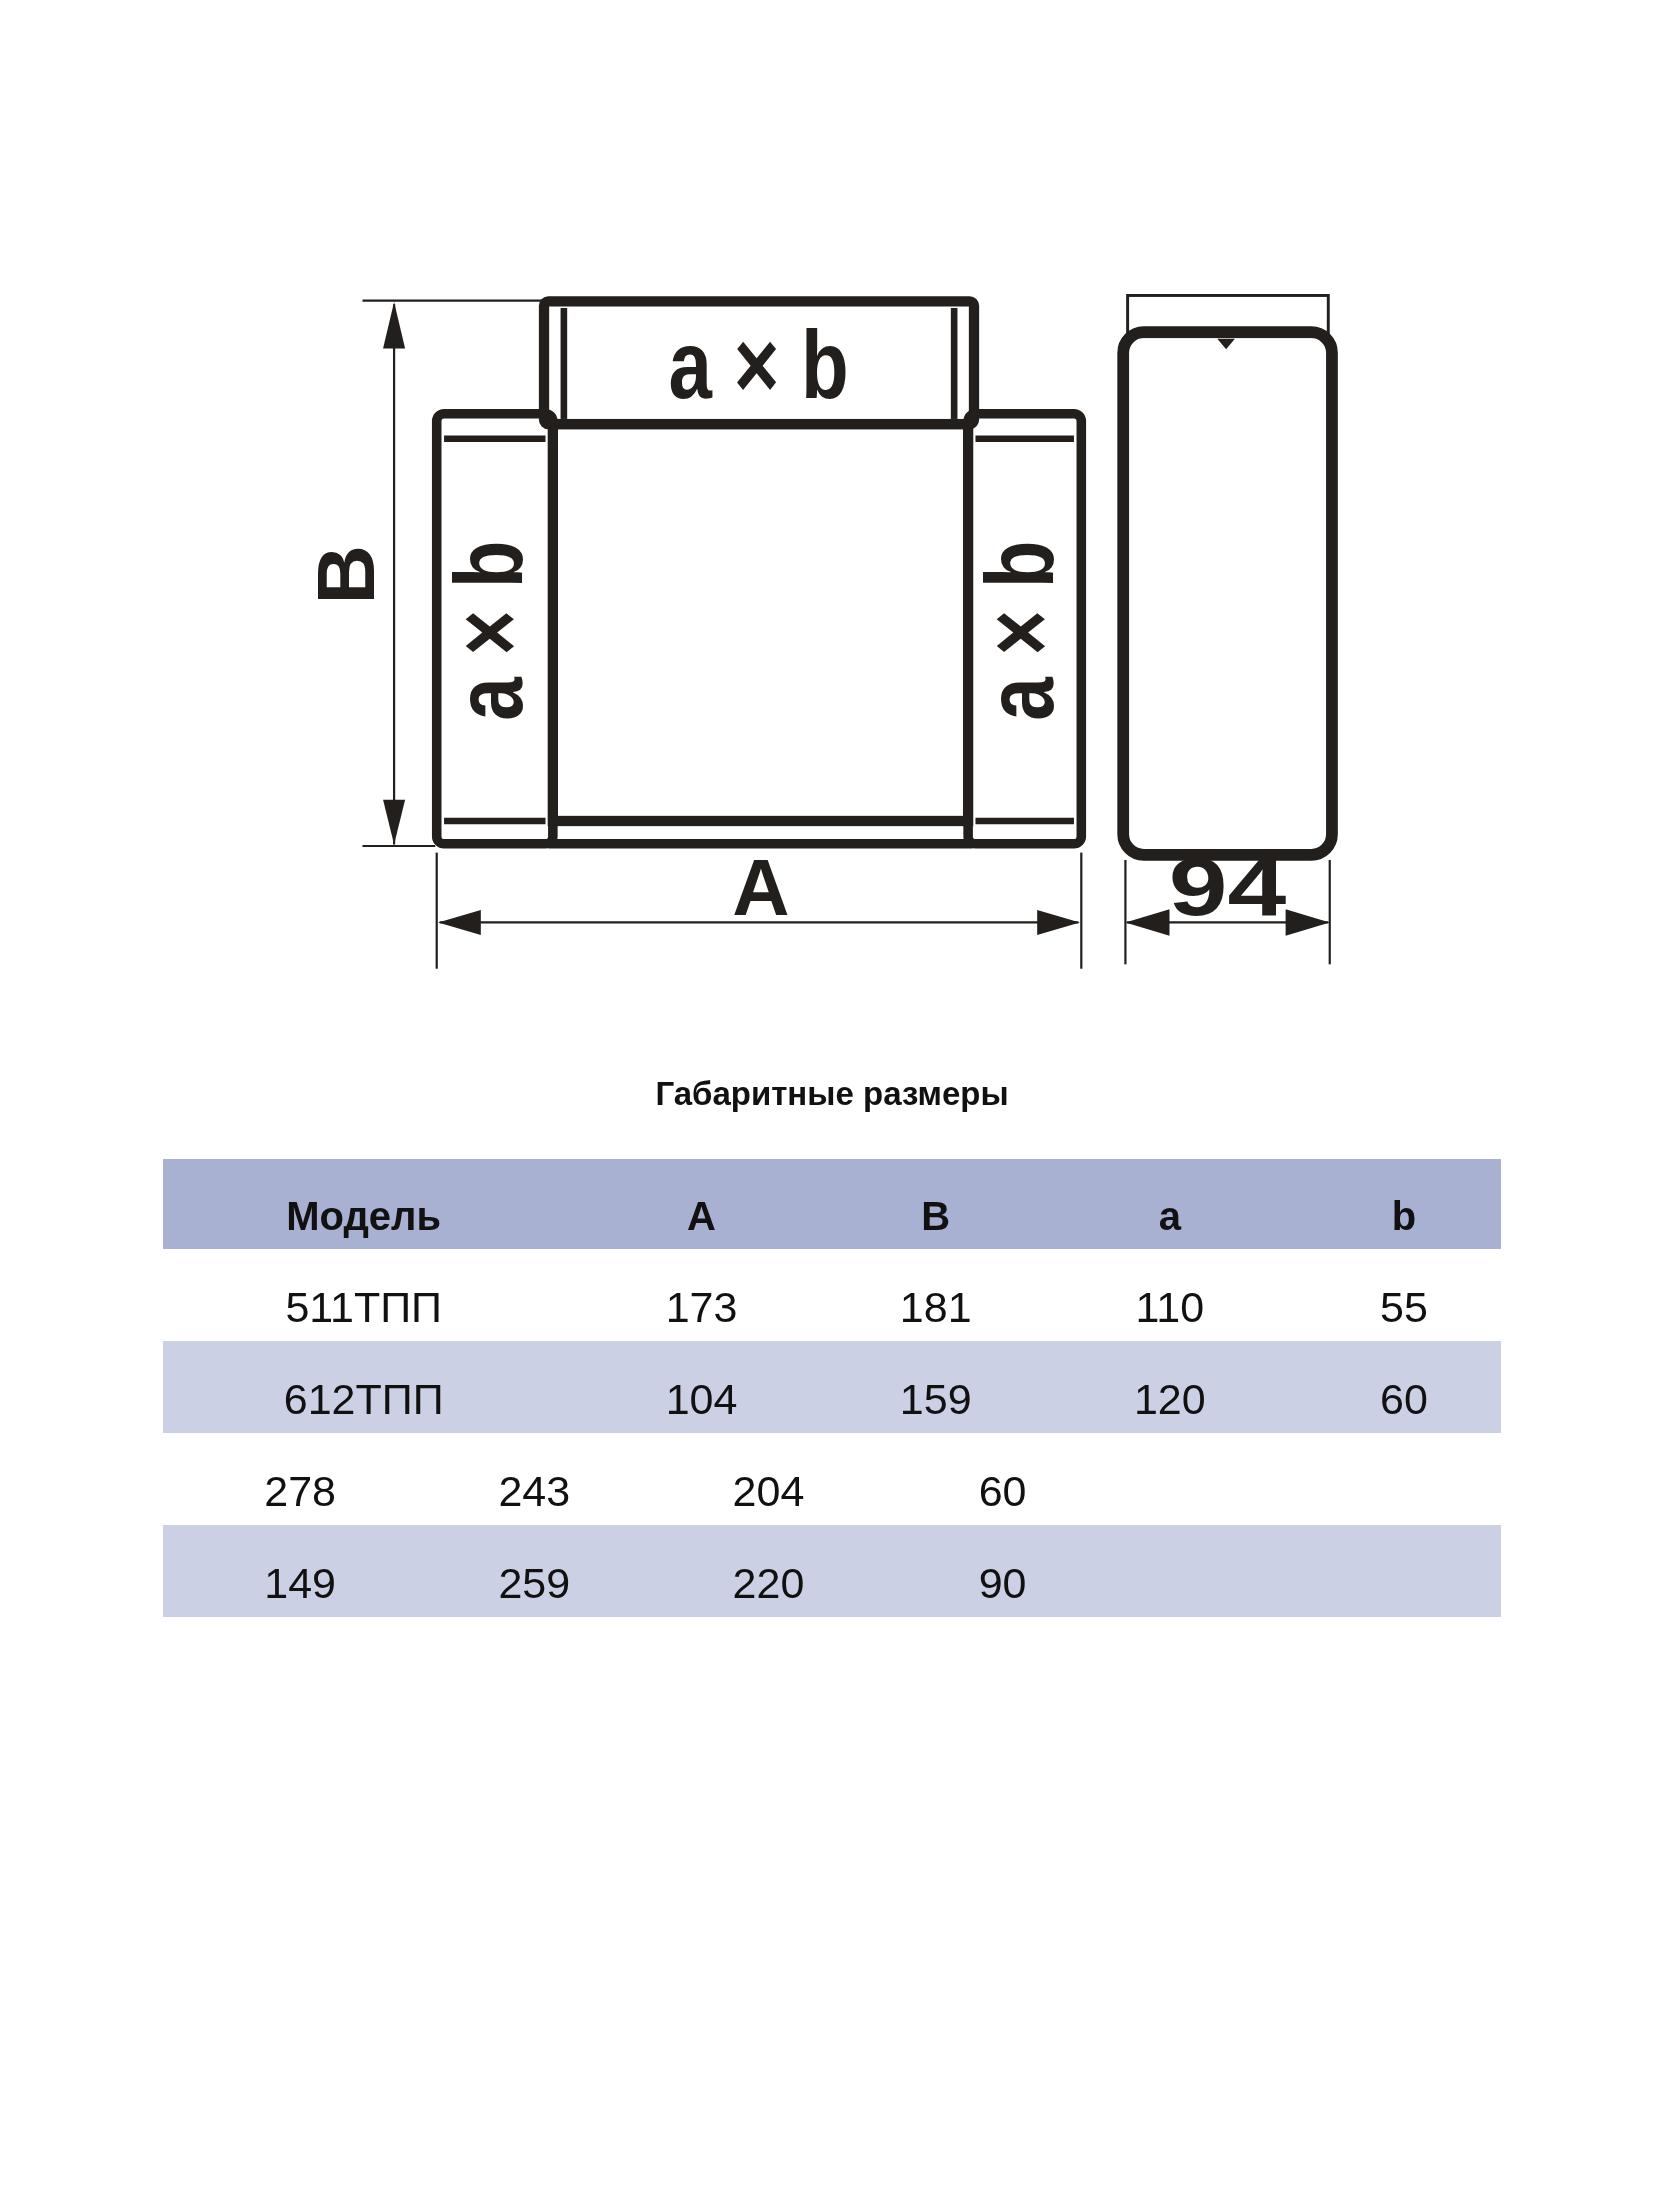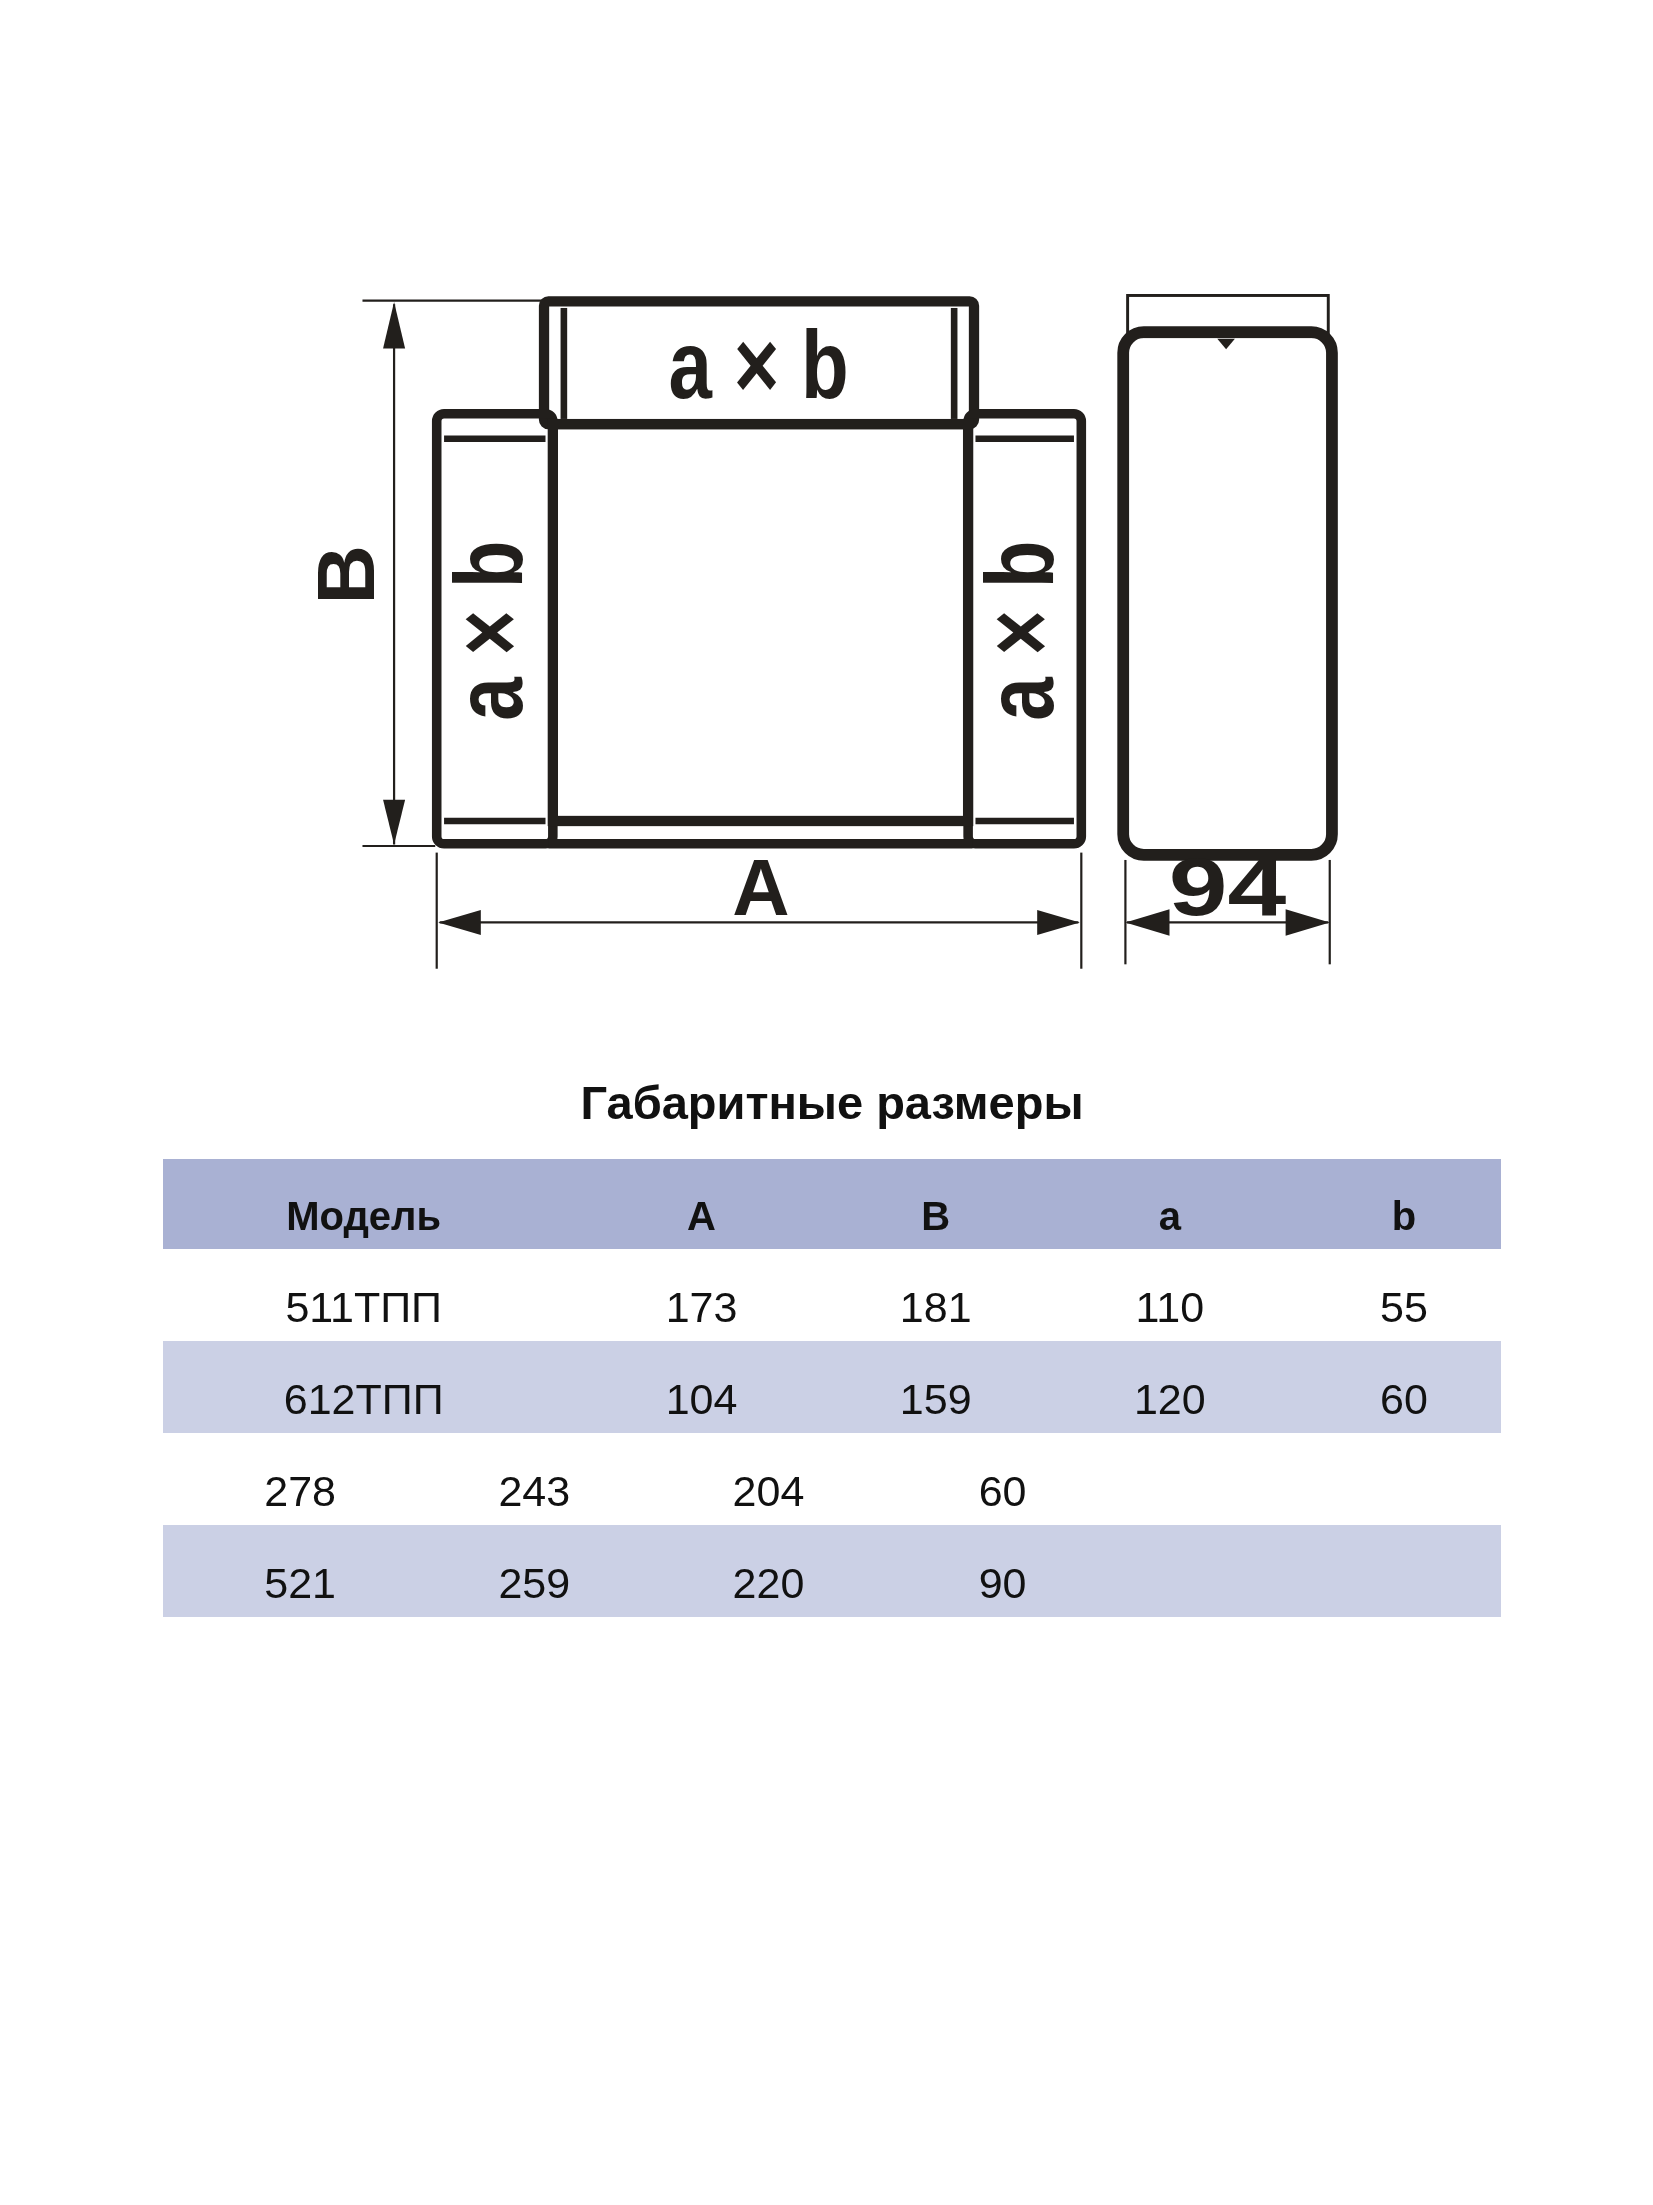--- a/index.html
+++ b/index.html
@@ -24,21 +24,21 @@
     top: 0;
     width: 1654px;
     height: 1029px;
   }
   .section-title {
     position: absolute;
     left: 163px;
     top: 1075px;
     width: 1338px;
     text-align: center;
-    font-size: 47px;
+    font-size: 33px;
     font-weight: bold;
     letter-spacing: 0px;
     color: var(--text-color, #111111);
   }
   .dims-table {
     position: absolute;
     left: 163px;
     top: 1159px;
     width: 1338px;
   }
@@ -157,21 +157,21 @@
     </div>
 
     <div class="t-row data">
       <div class="t-cell c2">278</div>
       <div class="t-cell c3">243</div>
       <div class="t-cell c4">204</div>
       <div class="t-cell c5">60</div>
     </div>
 
     <div class="t-row data alt">
-      <div class="t-cell c2">521</div>
+      <div class="t-cell c2">149</div>
       <div class="t-cell c3">259</div>
       <div class="t-cell c4">220</div>
       <div class="t-cell c5">90</div>
     </div>
   </div>
 
 </div>
 
 
 </body></html>

